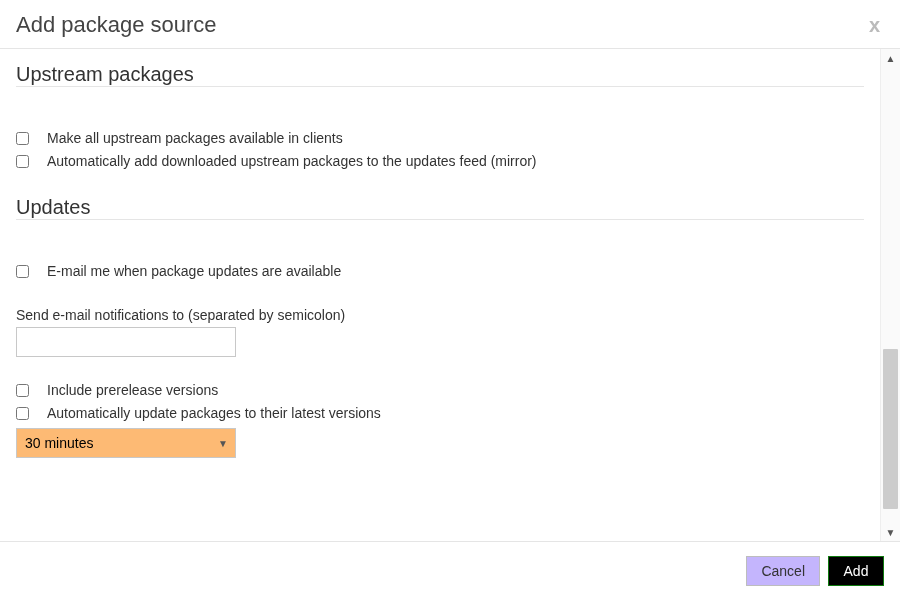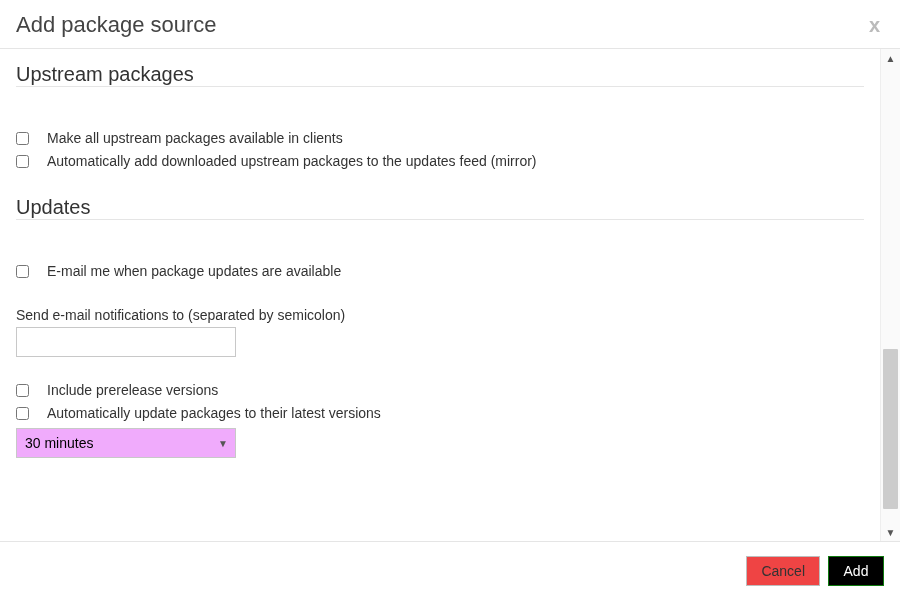--- a/index.html
+++ b/index.html
@@ -122,21 +122,21 @@
       width: 220px;
       margin-top: 4px;
     }
     .select-input {
       width: 100%;
       height: 30px;
       border: 1px solid #c8c8c8;
       padding: 4px 24px 4px 8px;
       font-family: inherit;
       font-size: 14px;
-      background: #f0abfc;
+      background: #fdba74;
       appearance: none;
       cursor: pointer;
     }
     .select-caret {
       position: absolute;
       right: 8px;
       top: 50%;
       transform: translateY(-50%);
       pointer-events: none;
       font-size: 10px;
@@ -151,21 +151,21 @@
       background: #fff;
     }
     .btn {
       min-width: 56px;
       height: 30px;
       padding: 0 14px;
       font-family: inherit;
       font-size: 14px;
       cursor: pointer;
       border: 1px solid #bdbdbd;
-      background: #ef4444;
+      background: #c4b5fd;
       color: #333;
     }
     .btn-primary {
       background: #000000;
       border-color: #0f7a0f;
       color: #fff;
     }
     .spacer-after-checkboxes { height: 12px; }
   </style>
 </head>

